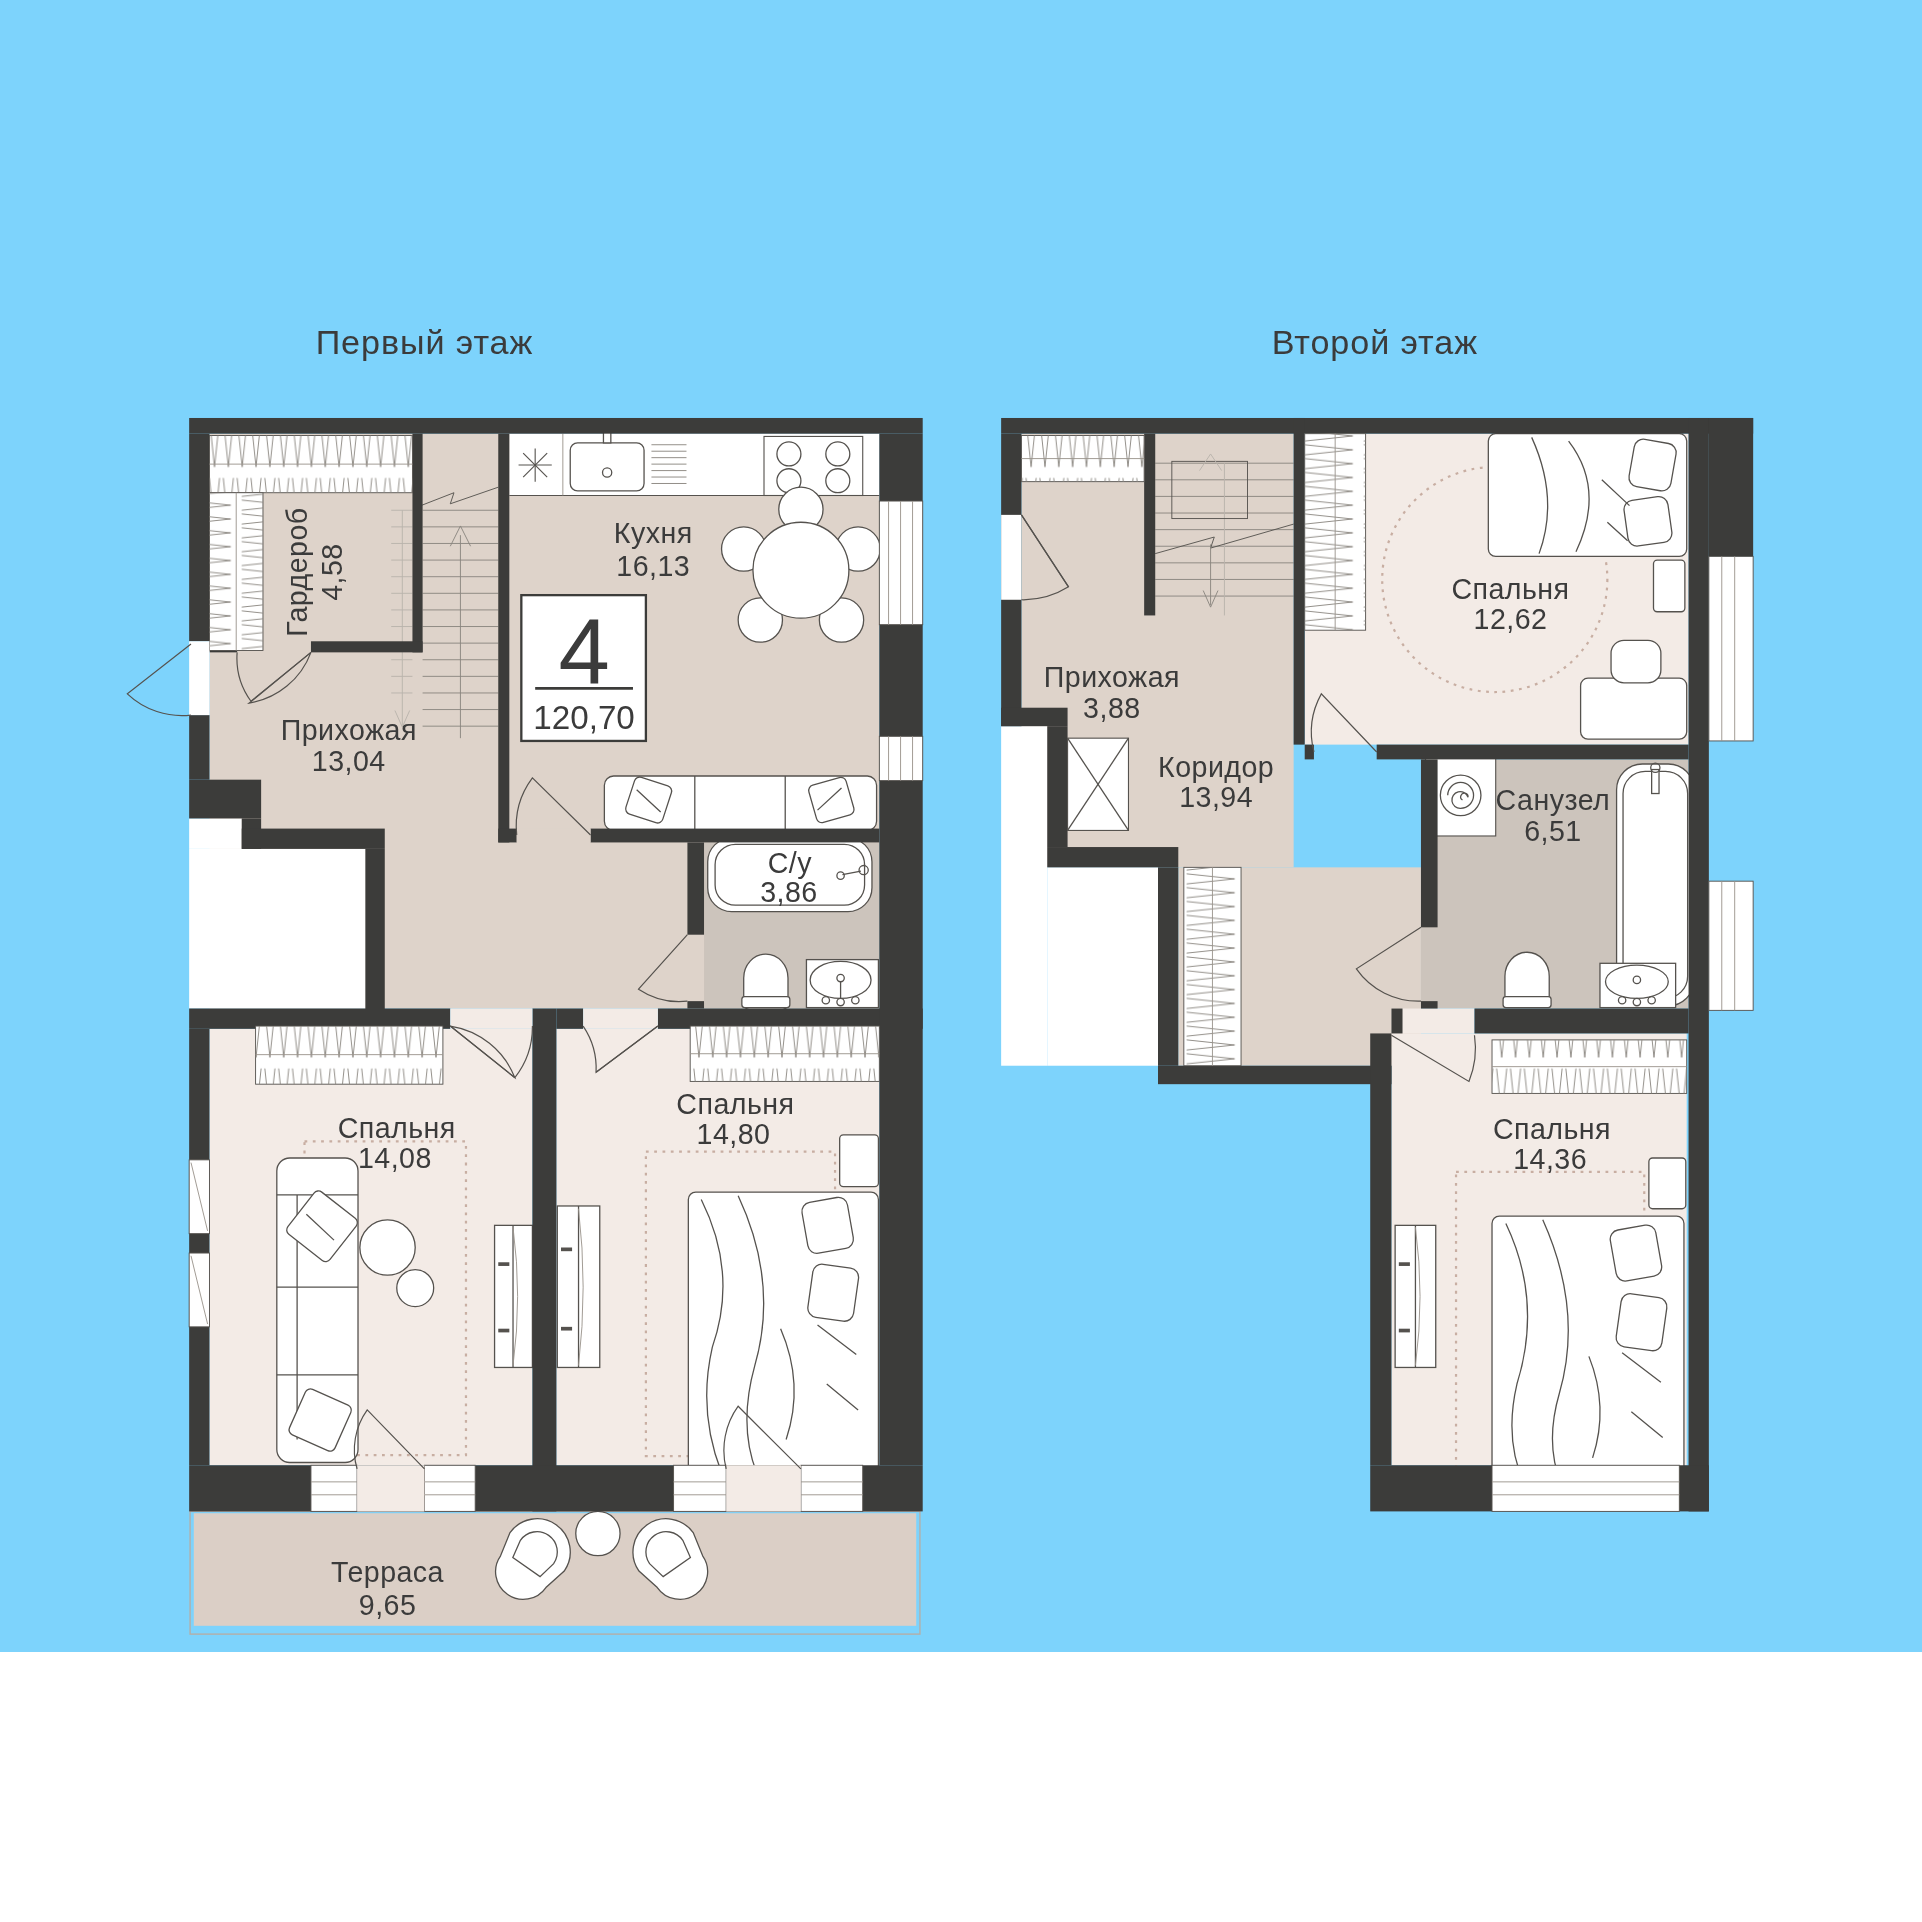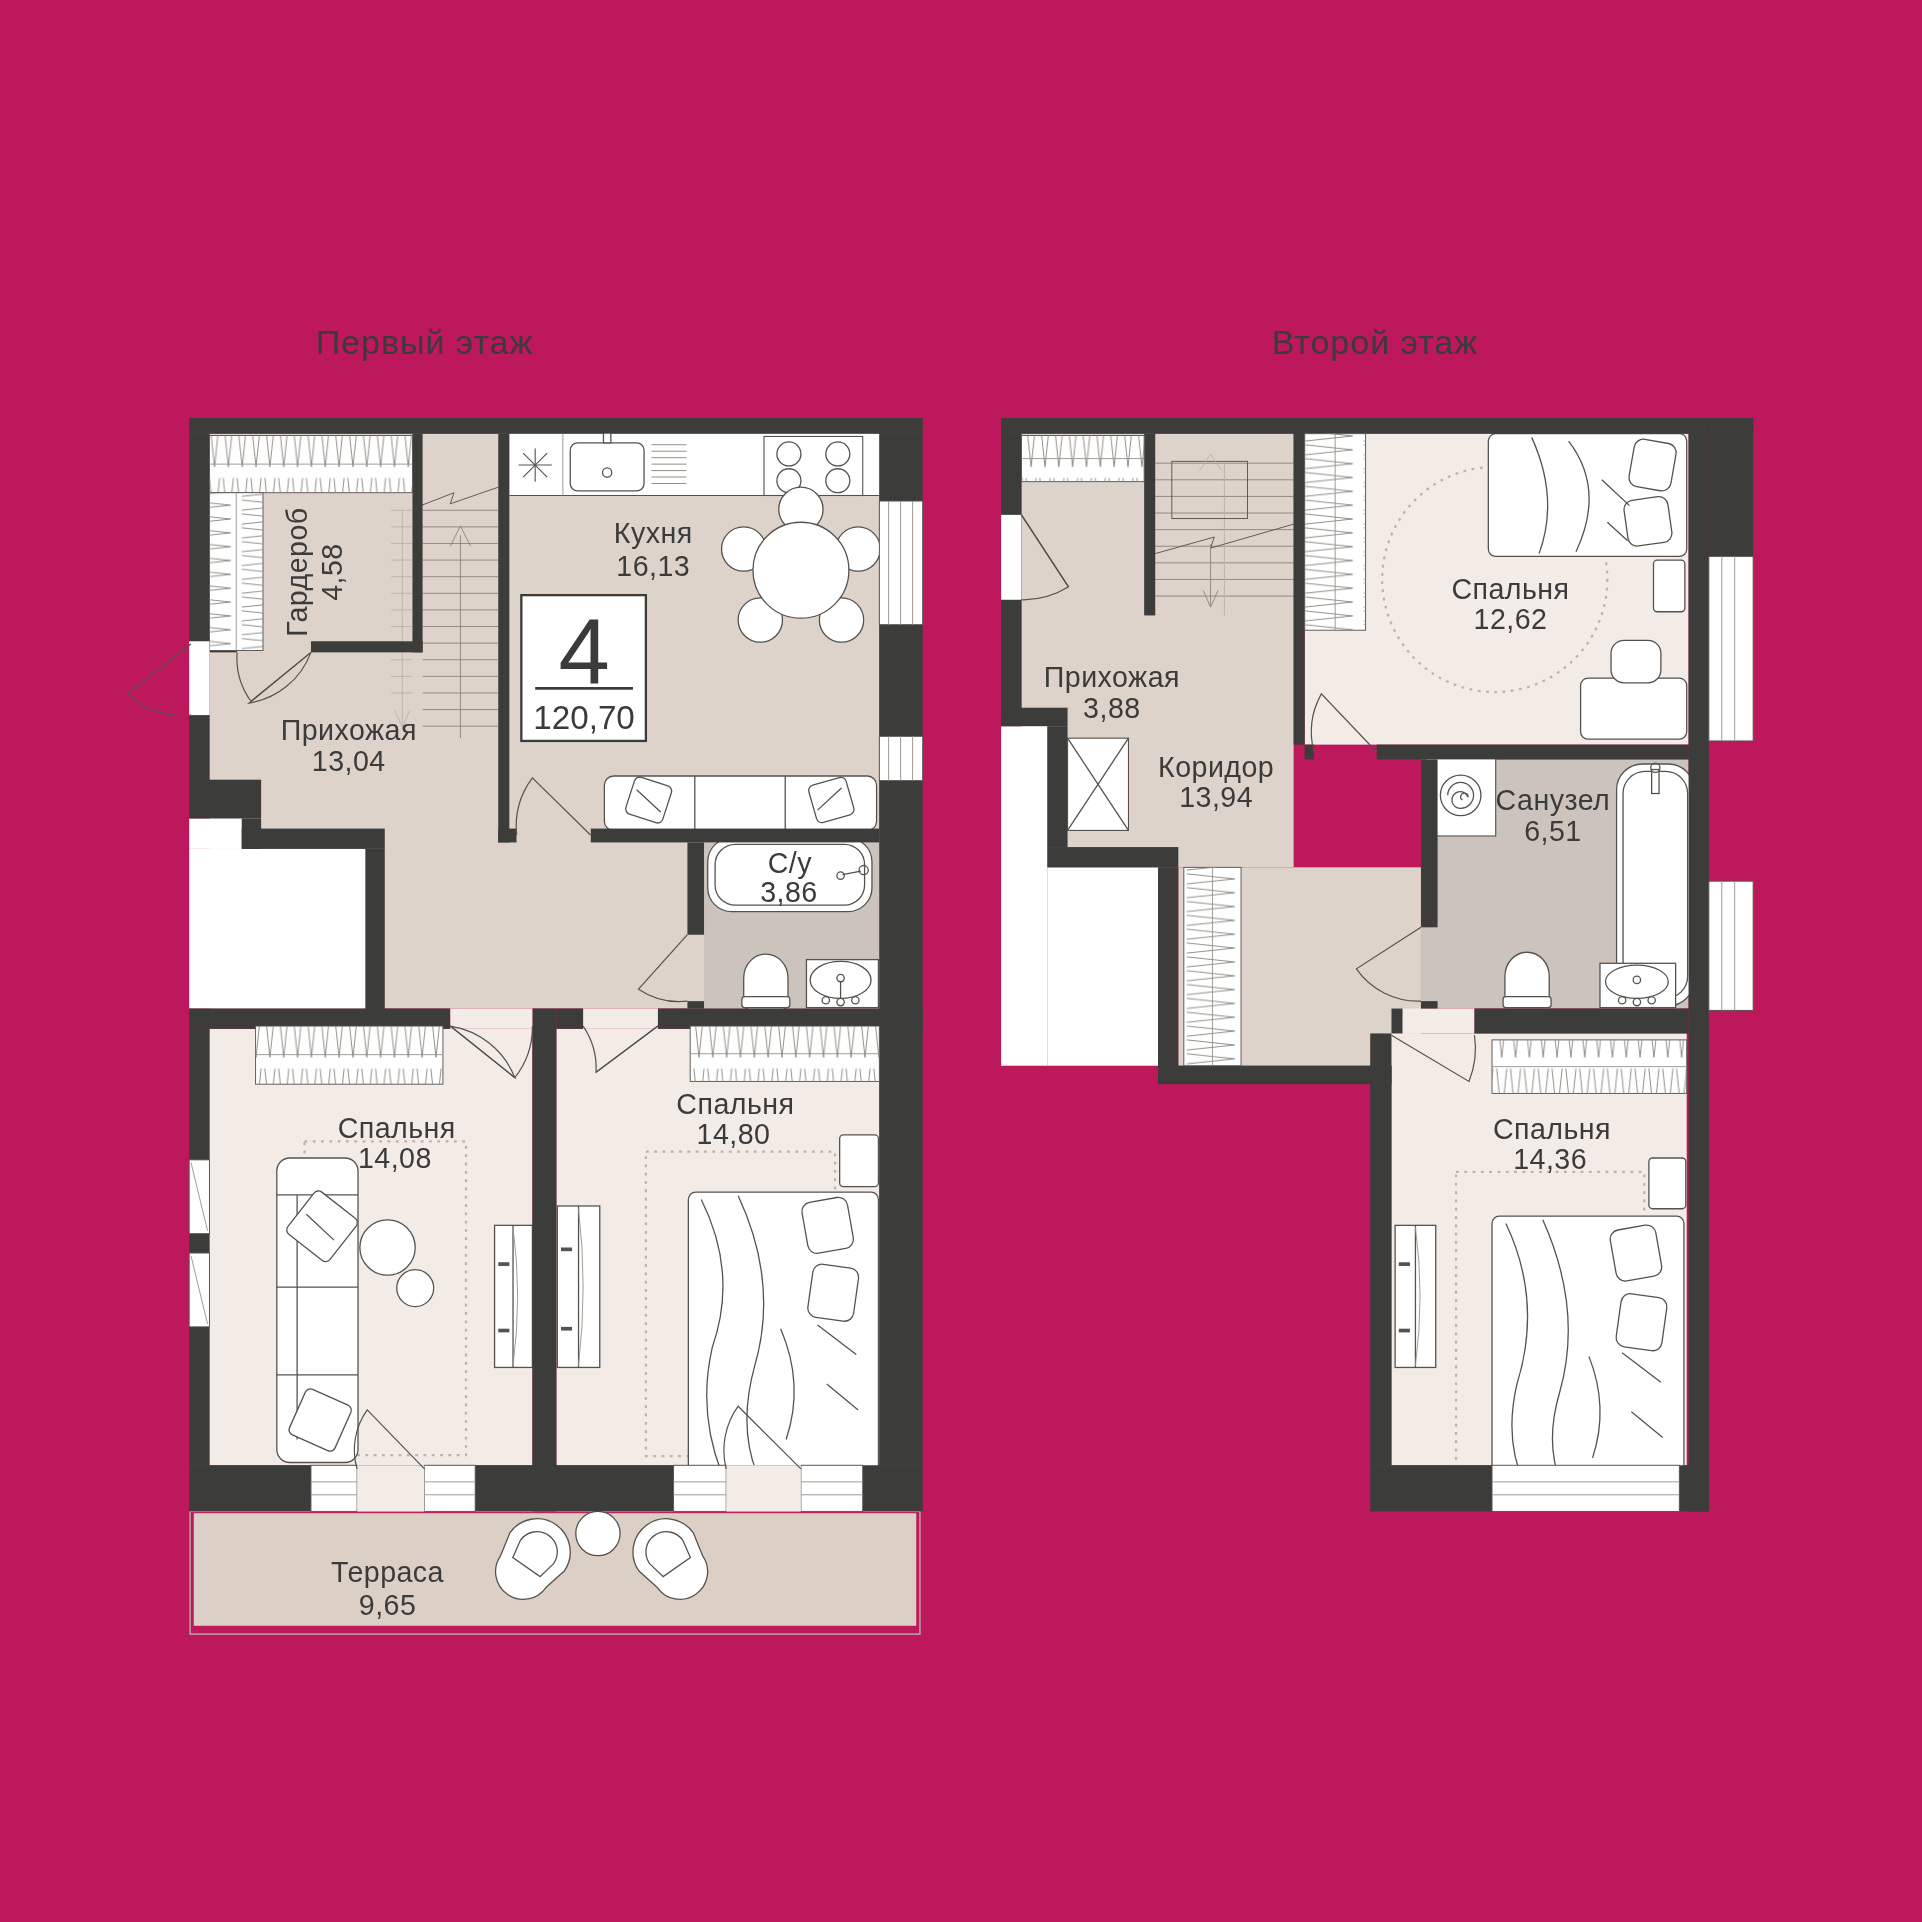--- a/index.html
+++ b/index.html
@@ -1,16 +1,16 @@
 <!DOCTYPE html>
 <html style="font-size:14.8px"><head>
 <meta charset="utf-8">
 <style>
   html,body{margin:0;padding:0;background:#ffffff;}
-  .stage{width:1922px;height:1922px;position:relative;background:#be185d;}
+  .stage{width:1922px;height:1652px;position:relative;background:#7dd3fc;}
   svg{display:block;}
   text{font-family:"Liberation Sans", sans-serif;fill:#3b3b3b;}
   .title{font-size:37px;letter-spacing:1px;}
   .room-name{font-size:31px;letter-spacing:0.5px;}
   .room-area{font-size:31px;letter-spacing:0.5px;}
   .badge-num{font-size:100px;}
   .badge-area{font-size:36px;}
   .thin{stroke:#55524e;stroke-width:1.4;fill:#ffffff;}
   .thinNF{stroke:#55524e;stroke-width:1.4;fill:none;}
   .faint{stroke:#9a948c;stroke-width:1;fill:none;}

